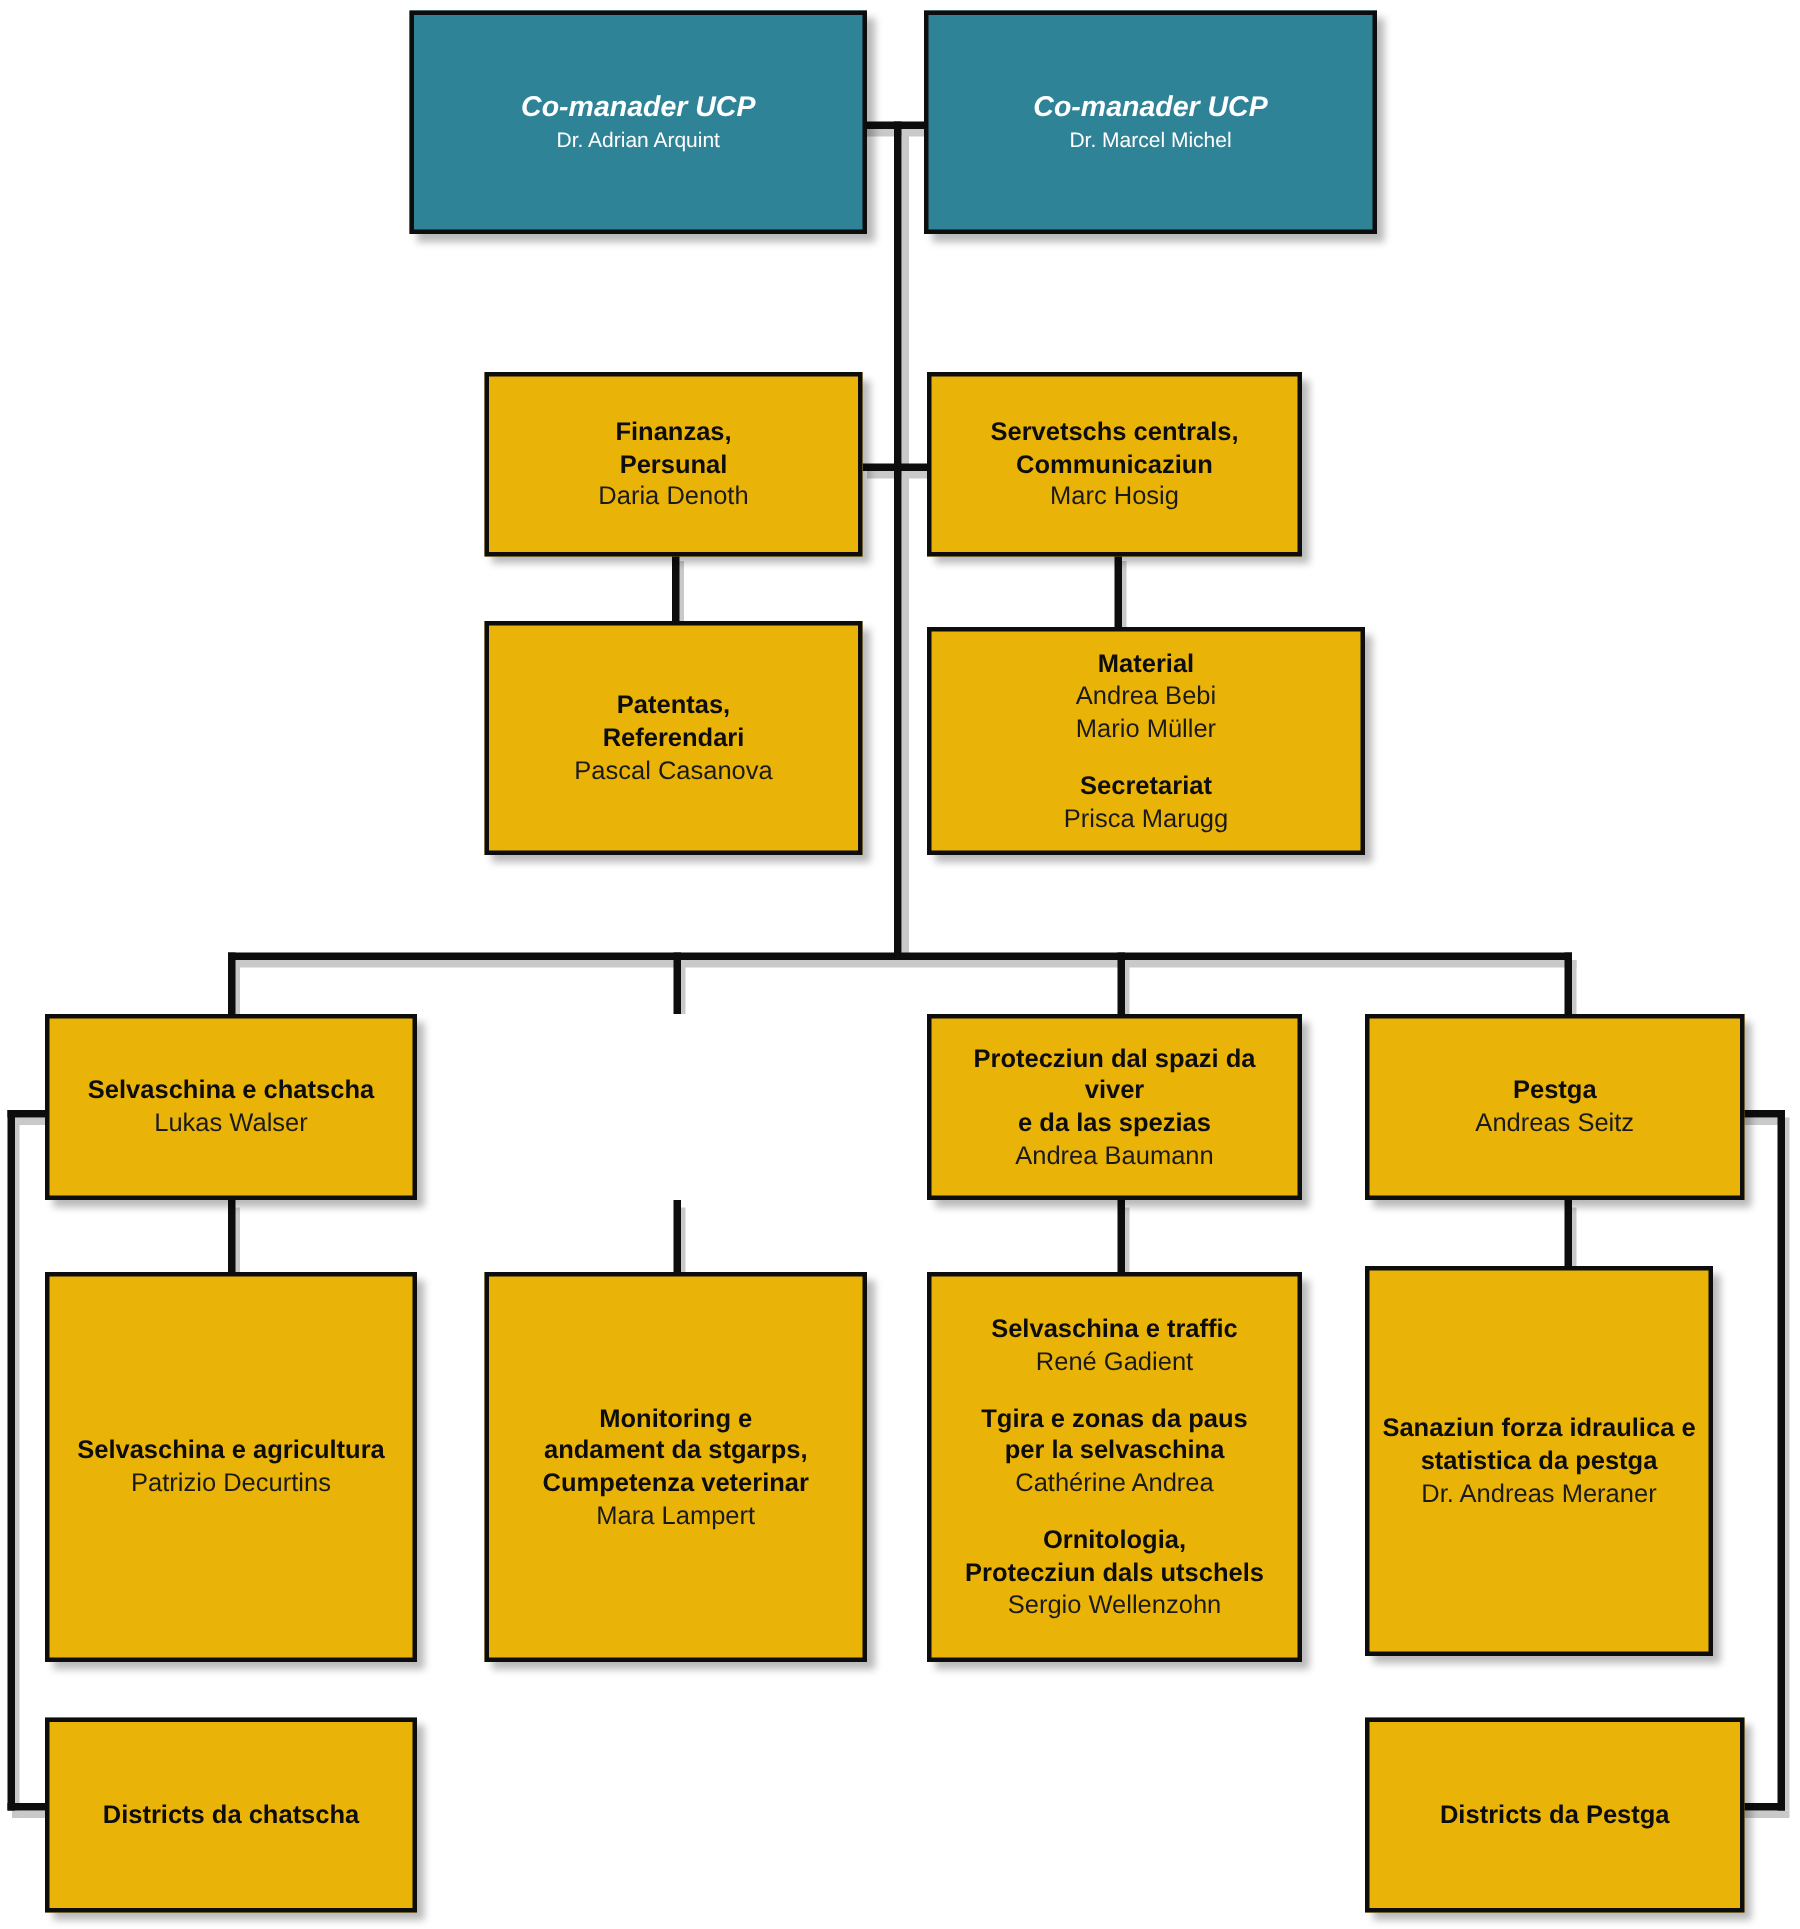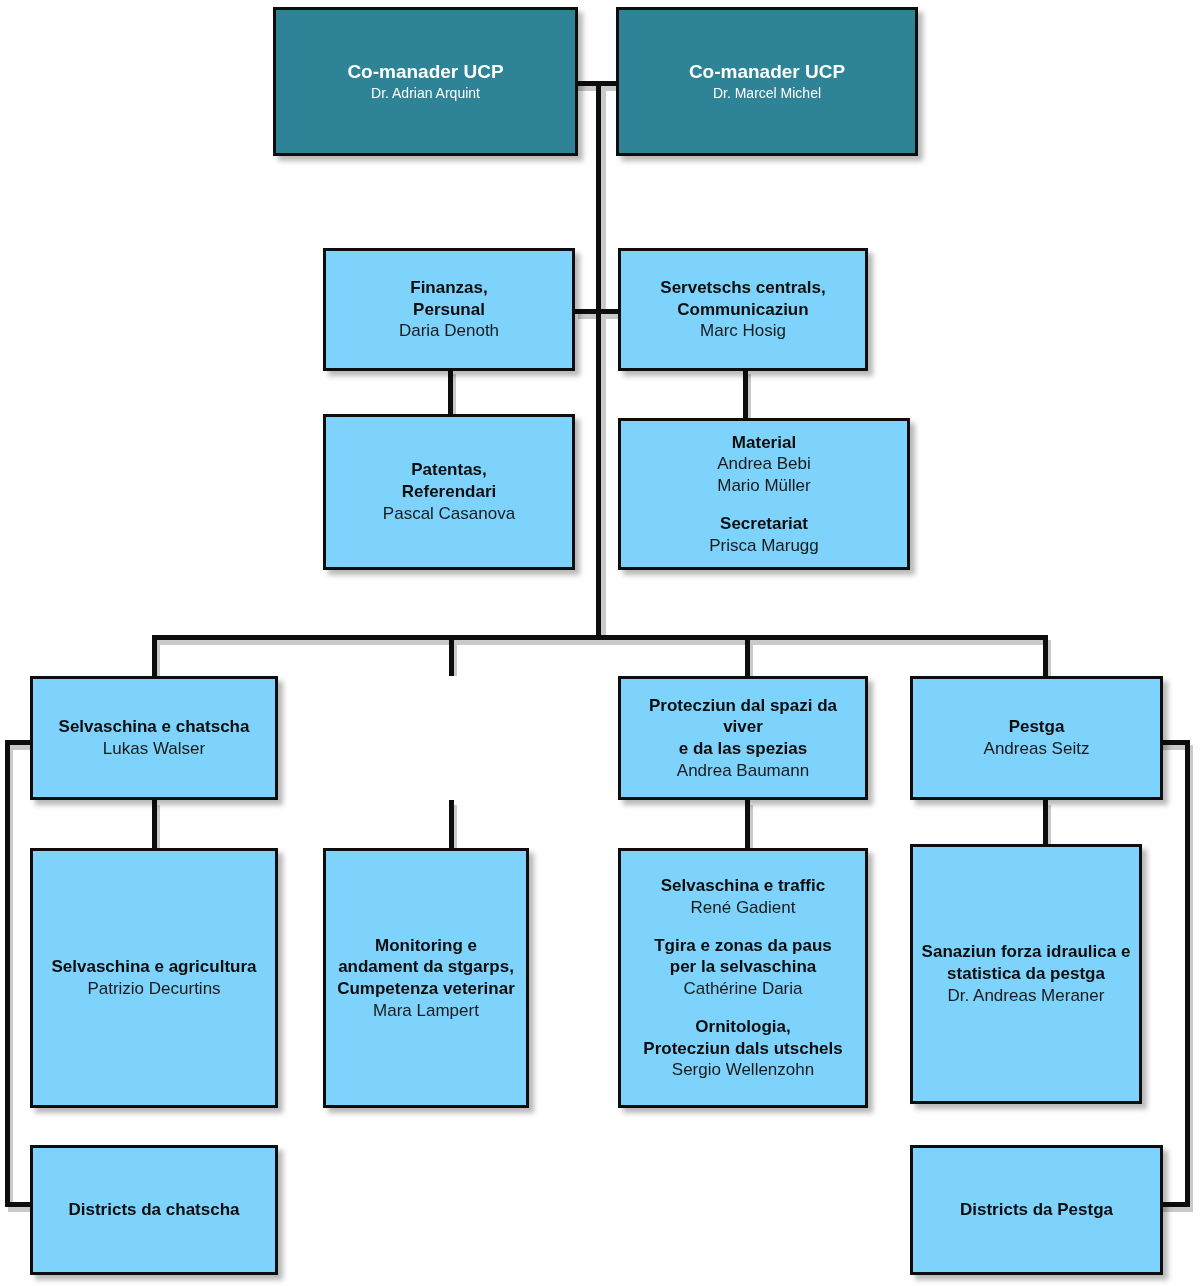--- a/index.html
+++ b/index.html
@@ -25,21 +25,21 @@
   .conn-shadow {
     position: absolute;
     background: #c9c9c9;
     z-index: 0;
   }
 
   
   .box {
     position: absolute;
     box-sizing: border-box;
-    background: #7dd3fc;
+    background: #eab308;
     border: 3px solid #0d0d0d;
     box-shadow: 5px 5px 5px rgba(0,0,0,0.28);
     z-index: 3;
     display: flex;
     flex-direction: column;
     justify-content: center;
     align-items: center;
     text-align: center;
     padding: 4px 8px;
   }
@@ -49,20 +49,21 @@
   }
   .box .ttl {
     font-weight: bold;
     font-size: 17px;
     line-height: 1.28;
     color: #0d0d0d;
   }
   .box.teal .ttl {
     color: #ffffff;
     font-size: 19px;
+    font-style: italic;
   }
   .box .nm {
     font-weight: normal;
     font-size: 17px;
     line-height: 1.28;
     color: #1a1a1a;
   }
   .box.teal .nm {
     color: #ffffff;
     font-size: 14px;
@@ -186,36 +187,36 @@
   <div class="box" style="left:910px; top:676px; width:253px; height:124px;">
     <div class="ttl">Pestga</div>
     <div class="nm">Andreas Seitz</div>
   </div>
 
   <div class="box" style="left:30px; top:848px; width:248px; height:260px;">
     <div class="ttl">Selvaschina e agricultura</div>
     <div class="nm">Patrizio Decurtins</div>
   </div>
 
-  <div class="box" style="left:323px; top:848px; width:206px; height:260px;">
+  <div class="box" style="left:323px; top:848px; width:255px; height:260px;">
     <div class="ttl">Monitoring e</div>
     <div class="ttl">andament da stgarps,</div>
     <div class="ttl">Cumpetenza veterinar</div>
     <div class="nm">Mara Lampert</div>
   </div>
 
   <div class="box" style="left:618px; top:848px; width:250px; height:260px;">
     <div class="grp">
       <div class="ttl">Selvaschina e traffic</div>
       <div class="nm">René Gadient</div>
     </div>
     <div class="grp">
       <div class="ttl">Tgira e zonas da paus</div>
       <div class="ttl">per la selvaschina</div>
-      <div class="nm">Cathérine Daria</div>
+      <div class="nm">Cathérine Andrea</div>
     </div>
     <div class="grp">
       <div class="ttl">Ornitologia,</div>
       <div class="ttl">Protecziun dals utschels</div>
       <div class="nm">Sergio Wellenzohn</div>
     </div>
   </div>
 
   <div class="box" style="left:910px; top:844px; width:232px; height:260px;">
     <div class="ttl">Sanaziun forza idraulica e</div>

